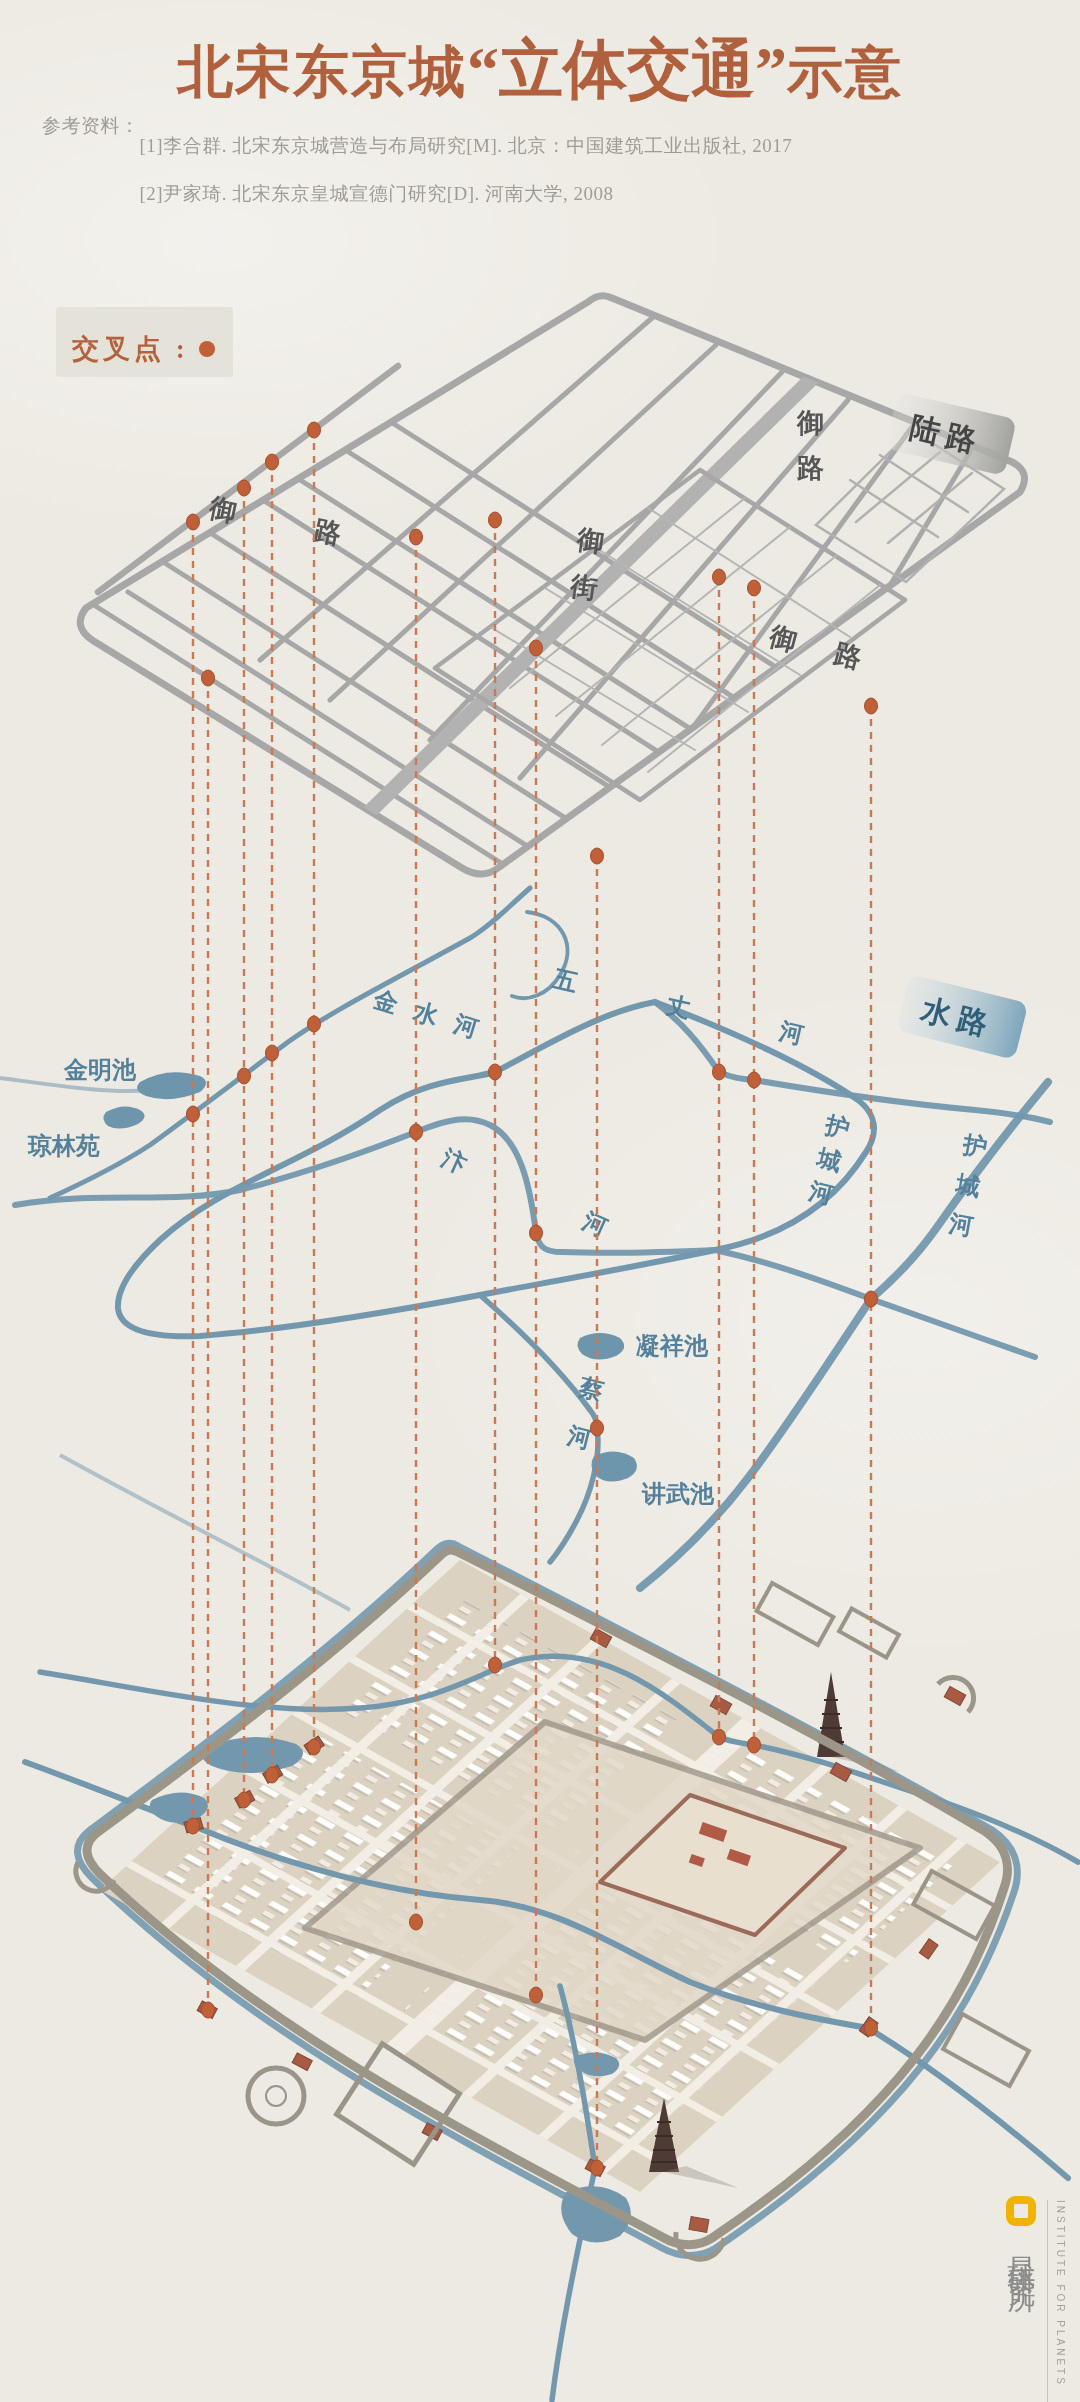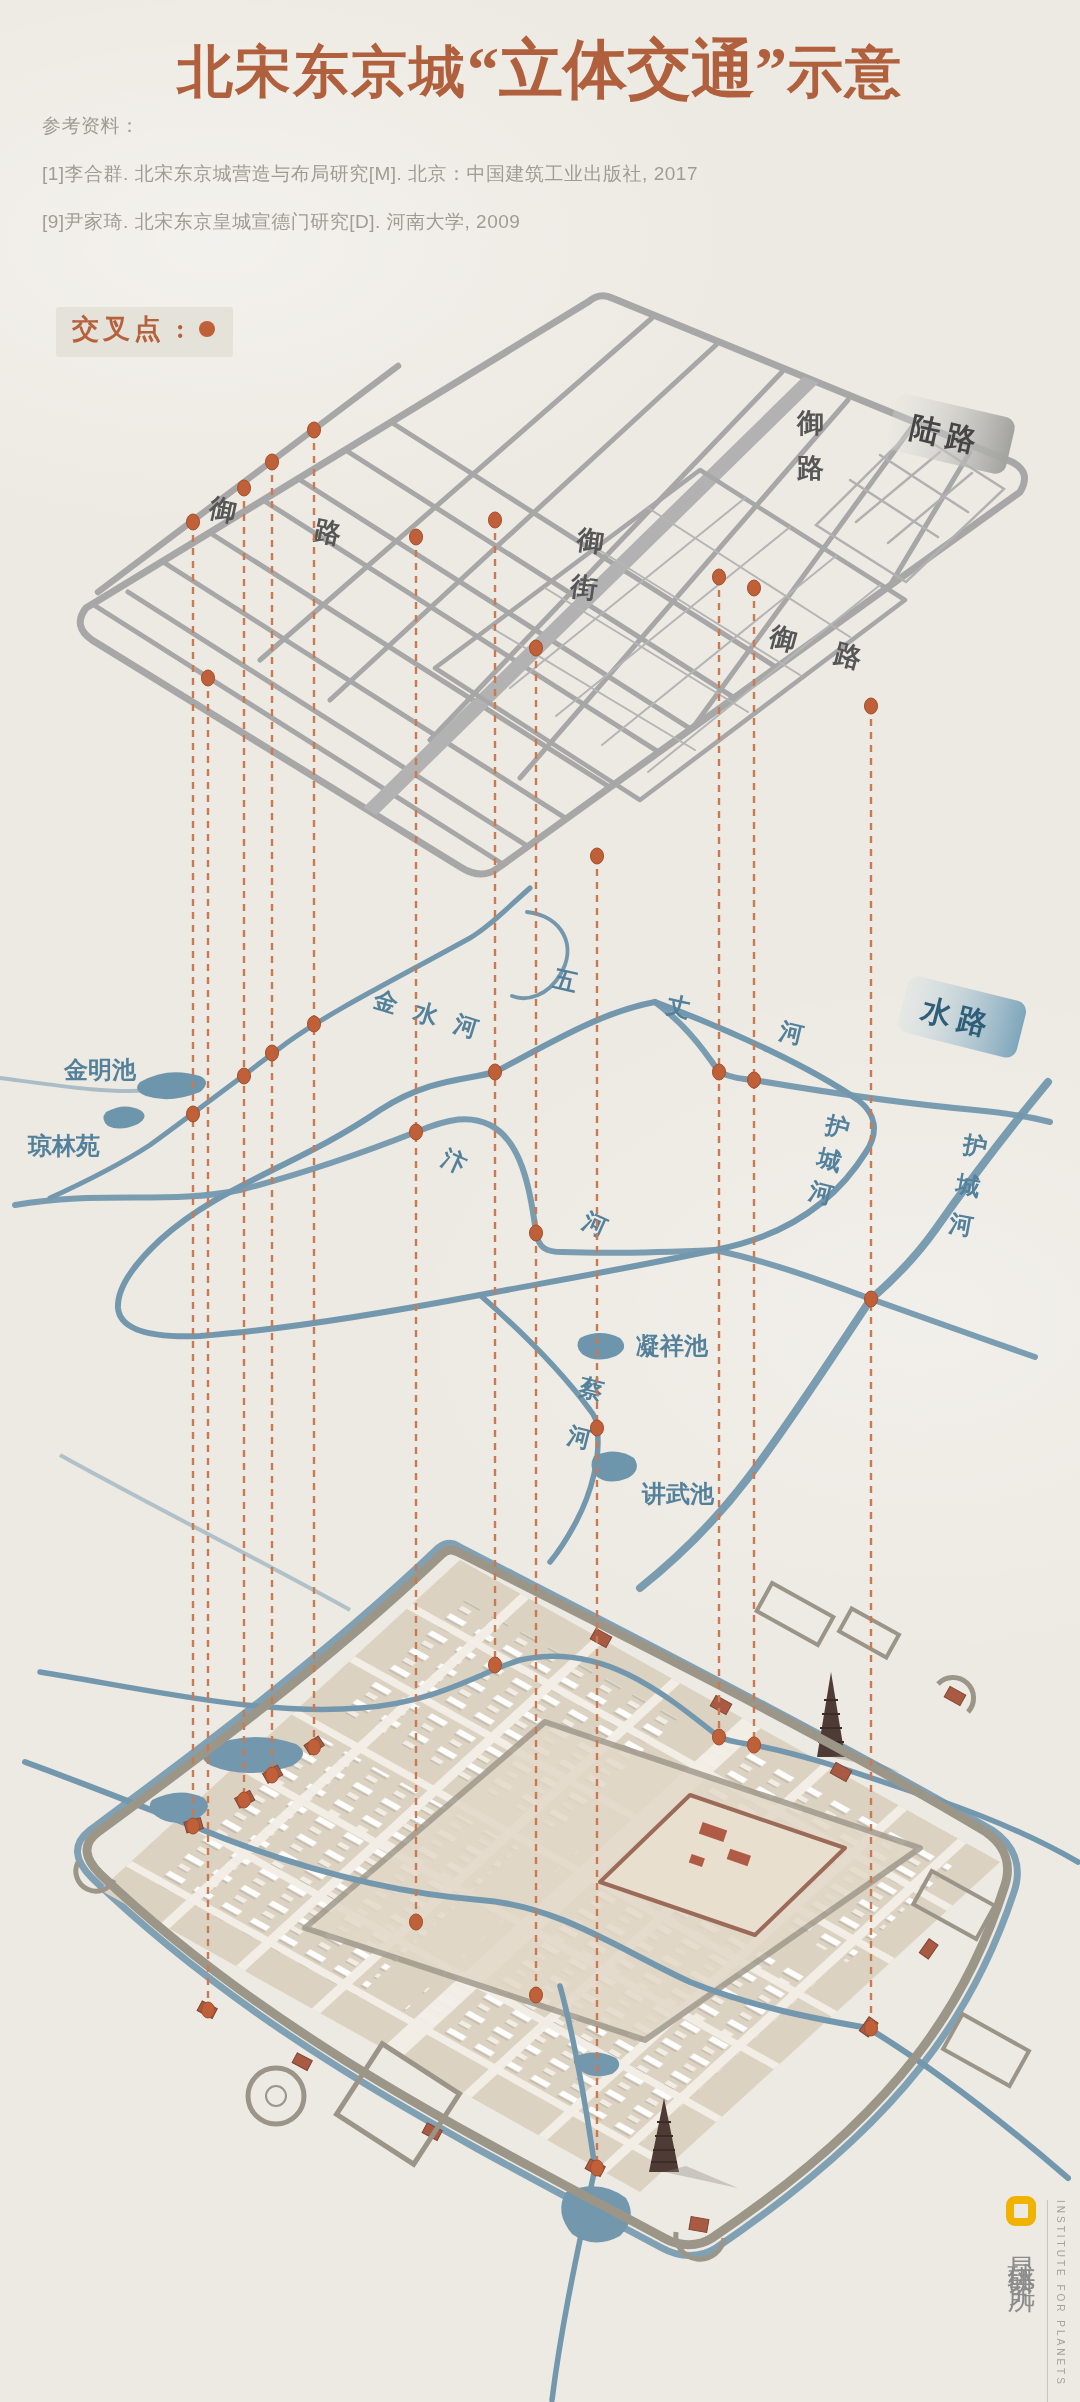--- a/index.html
+++ b/index.html
@@ -8,26 +8,26 @@
   .paper{position:absolute;inset:0;
      background:
        radial-gradient(ellipse 900px 500px at 20% 10%, rgba(255,255,255,.35), transparent 60%),
        radial-gradient(ellipse 900px 600px at 85% 55%, rgba(255,255,255,.25), transparent 60%),
        #edeae3;}
   .hdr{position:absolute;left:0;top:26px;width:100%;text-align:center;z-index:3;}
   .ttl{color:#b0603c;font-weight:bold;white-space:nowrap;letter-spacing:2px;}
   .ttl .t1,.ttl .t3{font-size:56px;}
   .ttl .t2{font-size:64px;letter-spacing:0;}
   .refs{position:absolute;left:42px;top:112px;display:flex;z-index:3;
-        color:#a09c95;font-size:19px;line-height:28px;font-family:Liberation Sans, sans-serif;
-        letter-spacing:.5px;flex-direction:column;}
+        color:#a09c95;font-size:19px;line-height:28px;font-family:Liberation Serif, serif;
+        letter-spacing:.5px;}
   .refs .lbl{white-space:nowrap;}
   .refs .items div{white-space:nowrap;margin-top:20px;}
   .legend{position:absolute;left:56px;top:307px;z-index:3;background:#e5e2da;border-radius:3px;
-          padding:4px 18px 10px 16px;display:flex;align-items:center;gap:10px;}
+          padding:24px 18px 10px 16px;display:flex;align-items:center;gap:10px;}
   .legend .ltxt{color:#b4613c;font-size:27px;font-weight:bold;letter-spacing:4px;}
   .legend .ldot{width:16px;height:16px;border-radius:50%;background:#bf6039;display:inline-block;}
   svg{position:absolute;left:0;top:0;z-index:1;}
   text{font-family:"Liberation Serif","DejaVu Serif",serif;}
   .land-lbl{fill:#565656;font-size:27px;font-weight:bold;}
   .water-lbl{fill:#53809b;font-size:24px;font-weight:bold;}
   .badge-lbl{font-size:30px;font-weight:bold;letter-spacing:7px;}
   .logo{position:absolute;right:14px;top:2196px;z-index:3;display:flex;align-items:flex-start;gap:7px;}
   .logo .cncol{display:flex;flex-direction:column;align-items:center;gap:8px;}
   .logo .ring{width:14px;height:14px;border:8px solid #f0b300;border-radius:9px;}
@@ -45,21 +45,21 @@
 
   <div class="hdr">
     <span class="ttl">
       <span class="t1">北宋东京城</span><span class="t2">“立体交通”</span><span class="t3">示意</span>
     </span>
   </div>
   <div class="refs">
     <div class="lbl">参考资料：</div>
     <div class="items">
       <div>[1]李合群. 北宋东京城营造与布局研究[M]. 北京：中国建筑工业出版社, 2017</div>
-      <div>[9]尹家琦. 北宋东京皇城宣德门研究[D]. 河南大学, 2009</div>
+      <div>[2]尹家琦. 北宋东京皇城宣德门研究[D]. 河南大学, 2008</div>
     </div>
   </div>
 
   <div class="legend">
     <span class="ltxt">交叉点 :</span>
     <span class="ldot"></span>
   </div>
 
   <svg width="1080" height="2402" viewBox="0 0 1080 2402">
     <defs>

